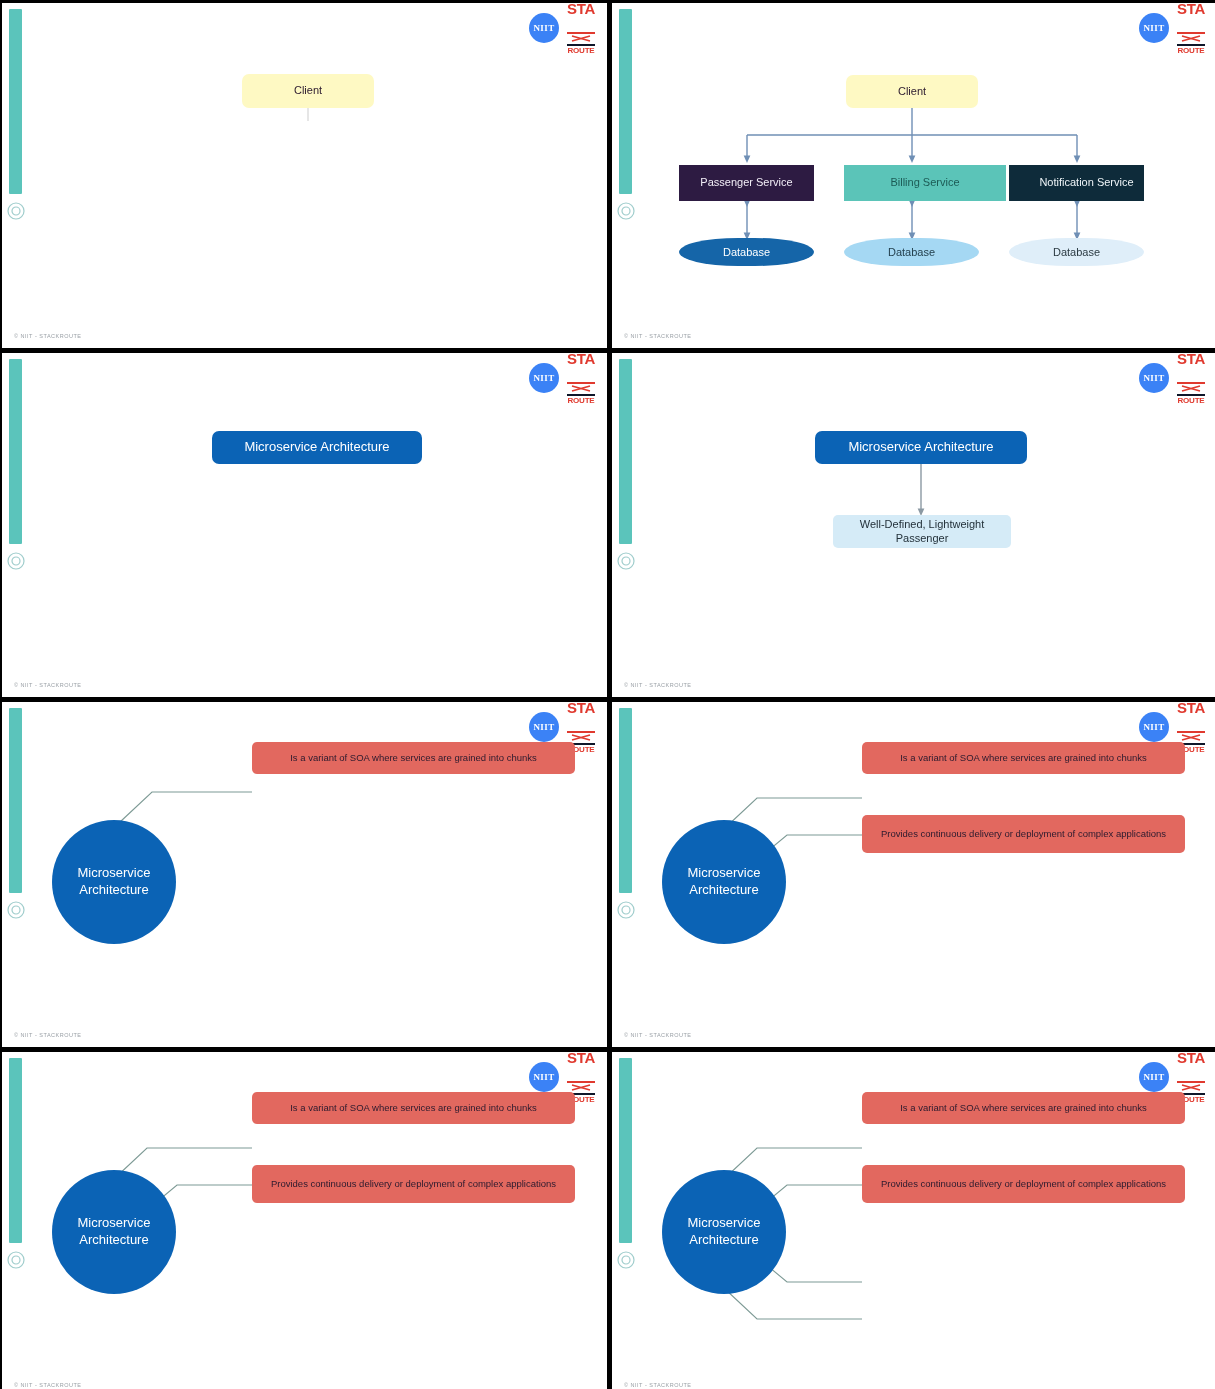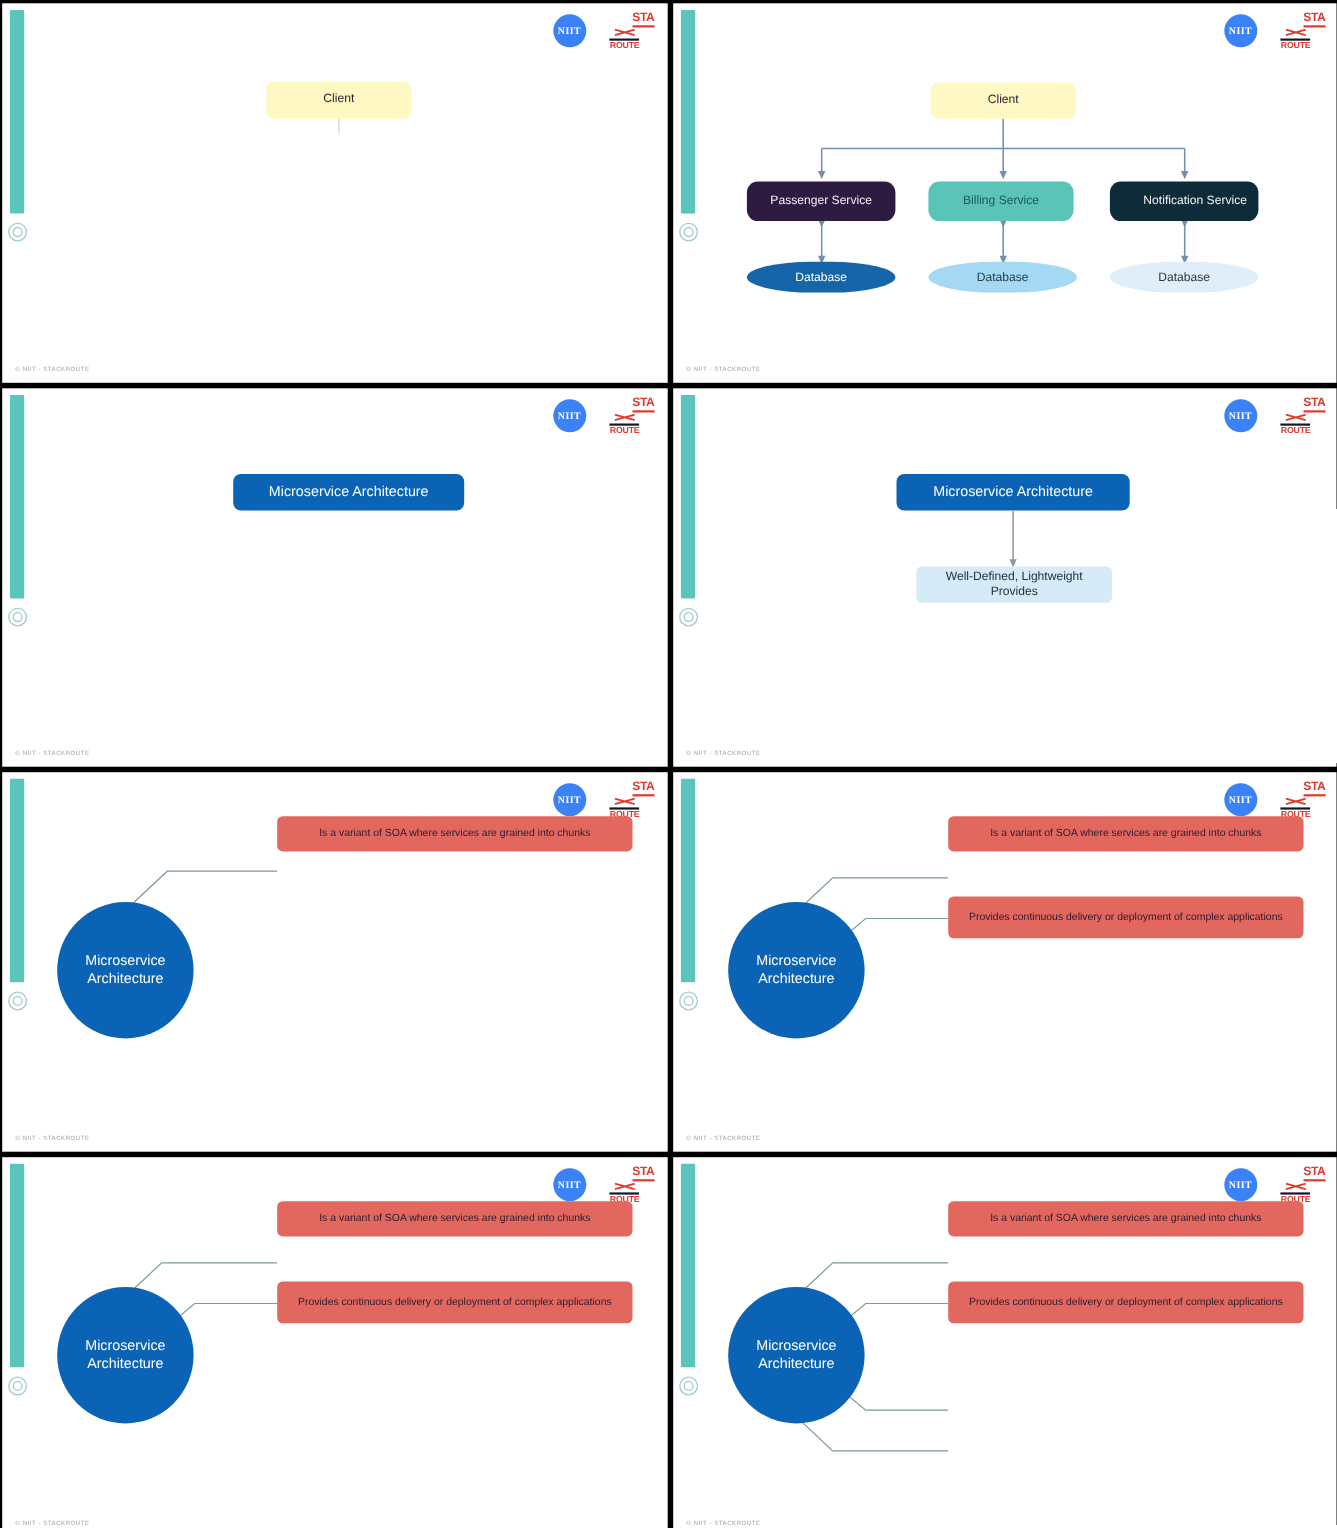--- a/index.html
+++ b/index.html
@@ -34,32 +34,32 @@
     width:30px;height:30px;border-radius:50%;
     background:#3b82f6;color:#fff;
     display:flex;align-items:center;justify-content:center;
     font-size:9px;font-weight:bold;letter-spacing:.4px;
     font-family:"Liberation Serif", serif;
   }
   .logo-word{
     display:flex;flex-direction:column;align-items:center;
     color:#e03a2f;font-weight:bold;line-height:1.0;
   }
-  .logo-word .l1{font-size:11px;letter-spacing:-.3px;border-bottom:2px solid #e03a2f;padding-bottom:1px;margin-left:34px;}
+  .logo-word .l1{font-size:15px;letter-spacing:-.3px;border-bottom:2px solid #e03a2f;padding-bottom:16px;}
   .logo-word .l3{font-size:8px;letter-spacing:-.2px;border-top:2px solid #0f172a;margin-top:1px;padding-top:1px;}
   .logo-word .mark{height:7px;width:20px;margin:1px 0;}
   .footer{
     position:absolute;left:12px;bottom:9px;
     font-size:5.5px;color:#9aa0a6;letter-spacing:.5px;
   }
   
   .node{
     position:absolute;box-sizing:border-box;
     display:flex;align-items:center;justify-content:center;
-    text-align:center;border-radius:10px;
+    text-align:center;border-radius:0;
     font-size:11px;line-height:1.25;padding:4px 8px;
   }
   .client-box{background:#fef9c3;color:#2b1a2e;border-radius:7px;}
   .svc-passenger{background:#2d1b42;color:#f2eef7;}
   .svc-billing{background:#5bc4b8;color:#1c5b55;}
   .svc-notification{background:#0e2b3a;color:#eef4f7;padding-left:28px;}
   .db{
     position:absolute;box-sizing:border-box;
     display:flex;align-items:center;justify-content:center;
     border-radius:50%/16px;font-size:11px;
@@ -153,21 +153,21 @@
       <line x1="465" y1="132" x2="465" y2="156" stroke="#6f8fb5" stroke-width="1.4" marker-end="url(#ah)"></line>
 
       <line x1="135" y1="200" x2="135" y2="233" stroke="#6f8fb5" stroke-width="1.4" marker-end="url(#ah)" marker-start="url(#ahu)"></line>
       <line x1="300" y1="200" x2="300" y2="233" stroke="#6f8fb5" stroke-width="1.4" marker-end="url(#ah)" marker-start="url(#ahu)"></line>
       <line x1="465" y1="200" x2="465" y2="233" stroke="#6f8fb5" stroke-width="1.4" marker-end="url(#ah)" marker-start="url(#ahu)"></line>
     </svg>
 
     <div class="node client-box" style="left:234px;top:72px;width:132px;height:33px;">Client</div>
 
     <div class="node svc-passenger" style="left:67px;top:162px;width:135px;height:36px;">Passenger Service</div>
-    <div class="node svc-billing" style="left:232px;top:162px;width:132px;height:36px;">Billing Service</div>
+    <div class="node svc-billing" style="left:232px;top:162px;width:162px;height:36px;">Billing Service</div>
     <div class="node svc-notification" style="left:397px;top:162px;width:135px;height:36px;">Notification Service</div>
 
     <div class="db db-1" style="left:67px;top:235px;width:135px;height:28px;">Database</div>
     <div class="db db-2" style="left:232px;top:235px;width:135px;height:28px;">Database</div>
     <div class="db db-3" style="left:397px;top:235px;width:135px;height:28px;">Database</div>
 
     <div class="footer">© NIIT - STACKROUTE</div>
   </div>
 
   <div class="slide">
@@ -212,21 +212,21 @@
     </div>
     <div class="node ms-box" style="left:203px;top:78px;width:212px;height:33px;">Microservice Architecture</div>
     <svg class="conn" width="605" height="344">
       <defs>
         <marker id="ah4" markerWidth="7" markerHeight="7" refX="3" refY="3.2" orient="auto">
           <path d="M0.5,0.8 L5.8,3.2 L0.5,5.6 z" fill="#8b99a3"></path>
         </marker>
       </defs>
       <line x1="309" y1="111" x2="309" y2="159" stroke="#8b99a3" stroke-width="1.4" marker-end="url(#ah4)"></line>
     </svg>
-    <div class="node mech-box" style="left:221px;top:162px;width:178px;height:33px;">Well-Defined, Lightweight Provides</div>
+    <div class="node mech-box" style="left:221px;top:162px;width:178px;height:33px;">Well-Defined, Lightweight Passenger</div>
     <div class="footer">© NIIT - STACKROUTE</div>
   </div>
 
   <div class="slide">
     <div class="teal-bar"></div>
     <span class="ring-icon">
       <svg width="20" height="20" viewBox="0 0 20 20">
           <circle cx="10" cy="10" r="8" fill="none" stroke="#9fcdcc" stroke-width="1.2"></circle>
           <circle cx="10" cy="10" r="4" fill="none" stroke="#9fcdcc" stroke-width="1.2"></circle>
         </svg>

